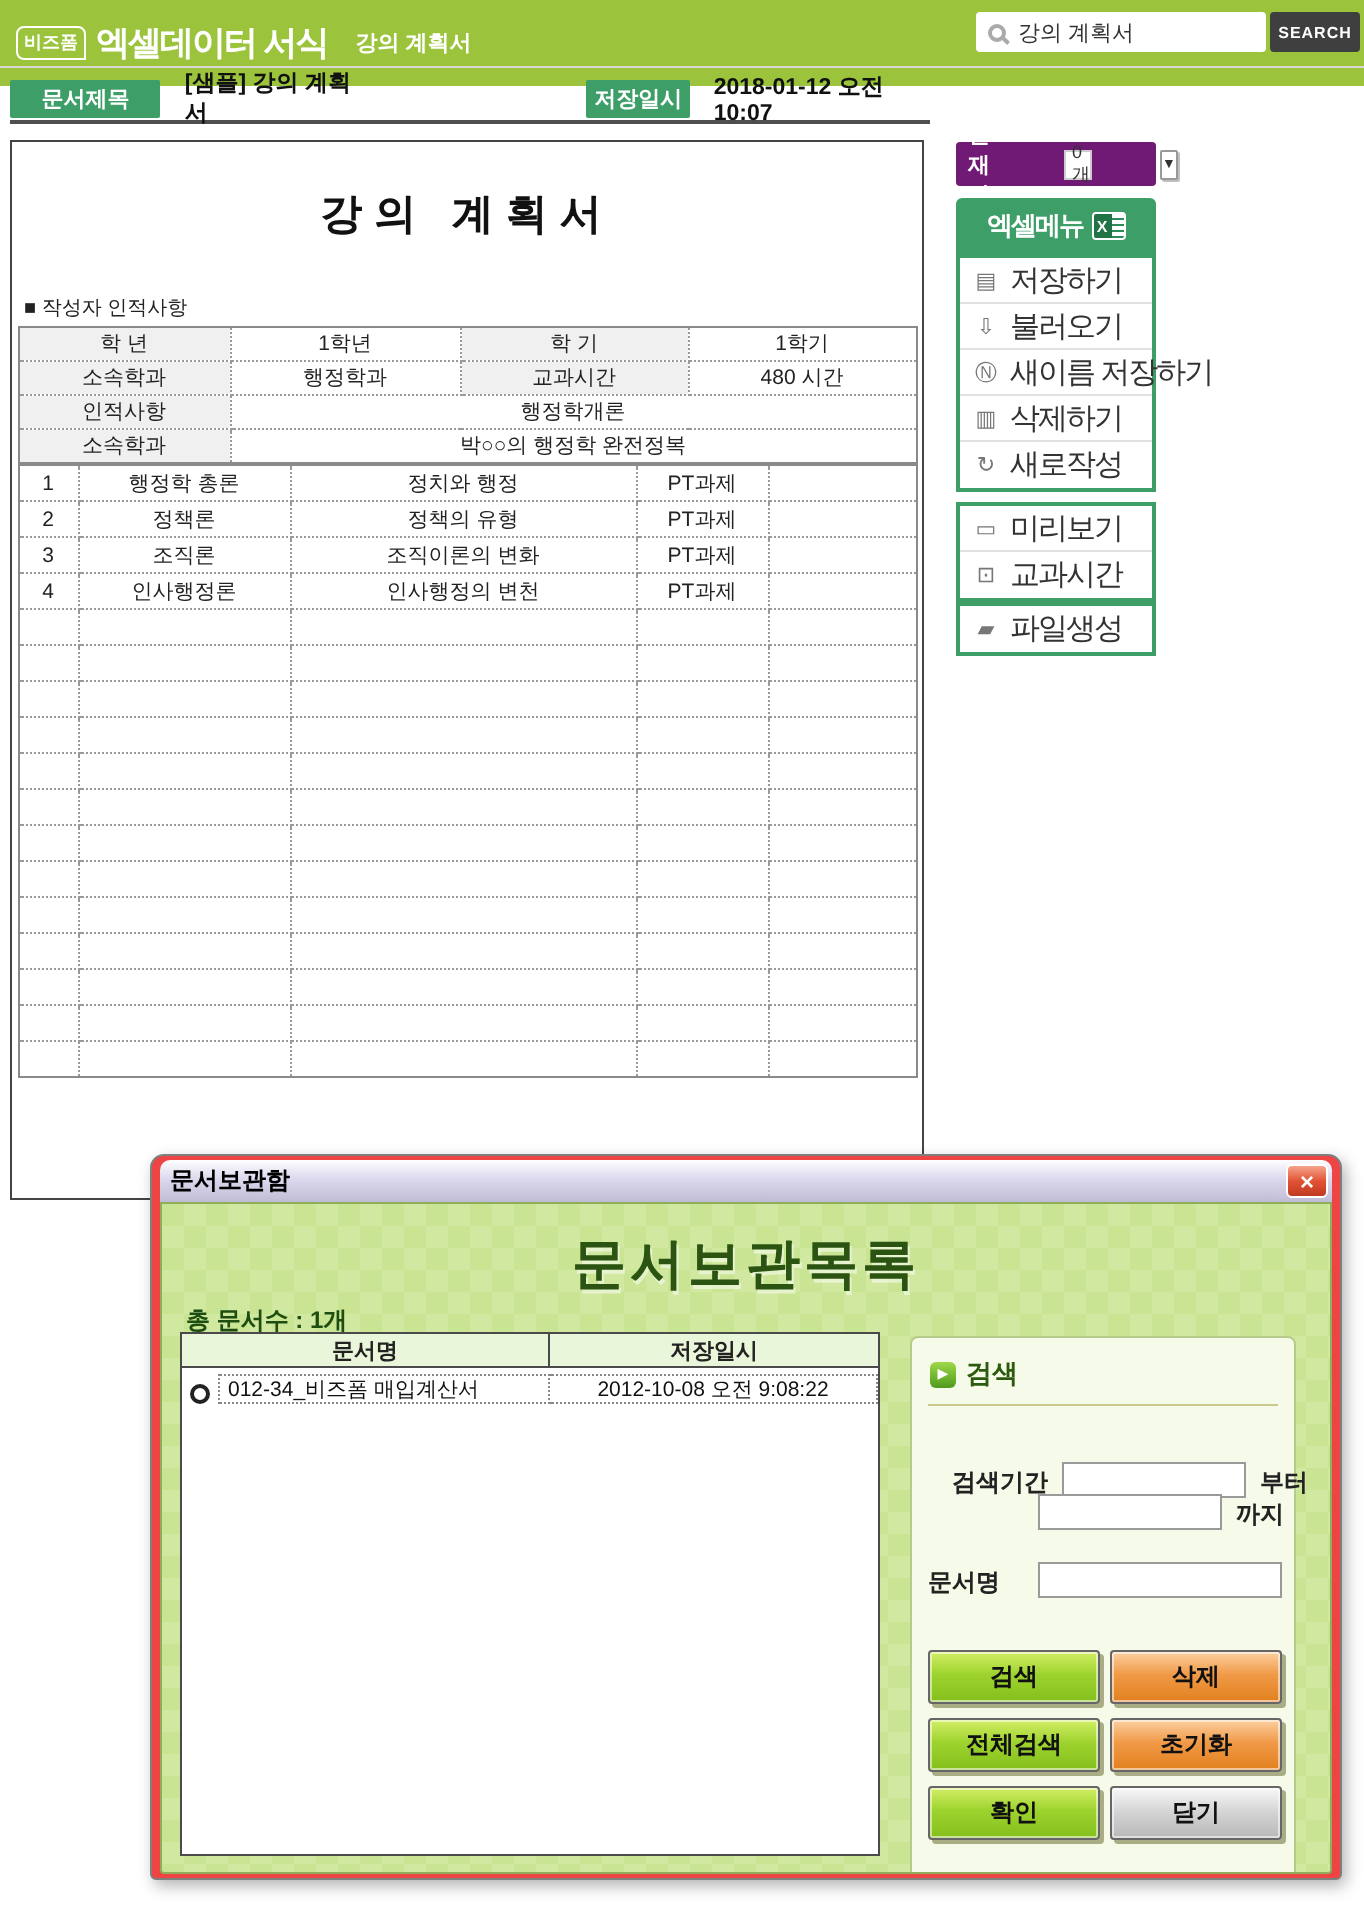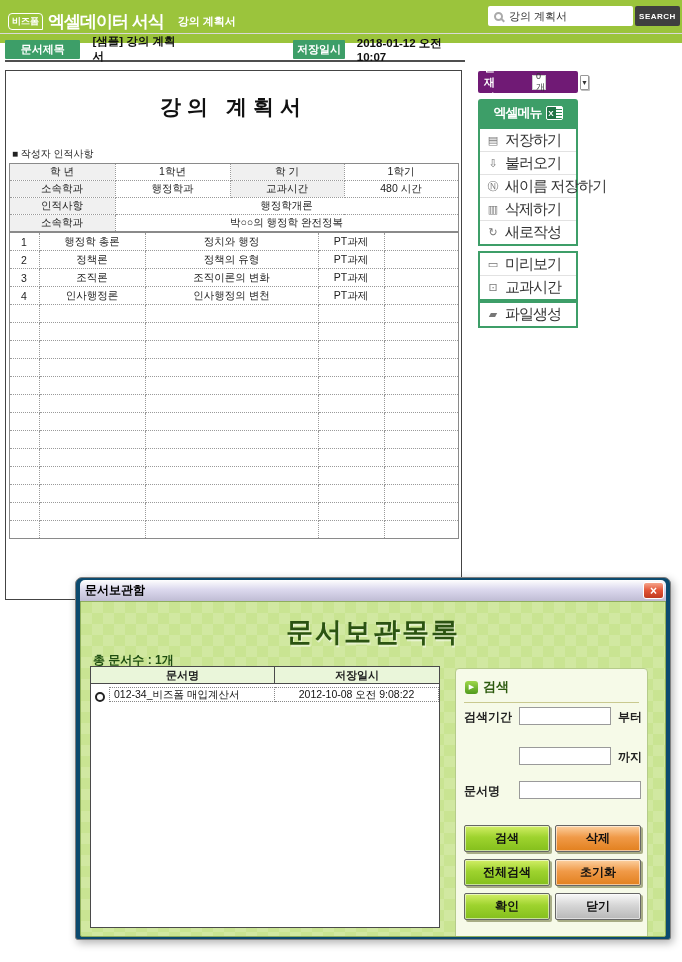--- a/index.html
+++ b/index.html
@@ -69,21 +69,21 @@
   .mgroup { position:absolute; left:478px; width:100px; background:#fff; border:2px solid #3d9e68; }
   .g1 { top:127px; } .g2 { top:251px; } .g3 { top:301px; }
   .mitem { height:23px; display:flex; align-items:center; gap:5px; padding-left:6px;
            border-bottom:1px solid #e2e2e2; cursor:pointer; }
   .mgroup .mitem:last-child { border-bottom:0; }
   .mico { width:14px; text-align:center; color:#777; font-size:11px; flex:0 0 auto; }
   .mlab { font-size:15px; font-weight:normal; color:#333; letter-spacing:-1px; white-space:nowrap; }
 
   
   .dlg { position:absolute; left:75px; top:577px; width:596px; height:363px;
-         background:#0c4a6e; border:1px solid #7f7f7f; border-radius:7px 7px 3px 3px;
+         background:#ef4444; border:1px solid #7f7f7f; border-radius:7px 7px 3px 3px;
          box-shadow:2px 3px 8px rgba(0,0,0,.3); padding:2px 4px 0 4px; }
   .dlg-tb { height:21px; border-radius:5px 5px 0 0; position:relative;
             background:linear-gradient(180deg,#fefefe,#dcd9ee 45%,#bfbcd4);
             display:flex; align-items:center; }
   .dlg-tb .dtitle { font-size:12px; font-weight:bold; color:#000; margin-left:5px; }
   .dlg-close { position:absolute; right:2px; top:2px; width:21px; height:17px; border:1px solid #fff;
                border-radius:3px; background:linear-gradient(180deg,#f5a48c,#e25335 50%,#c03a20);
                color:#fff; font-size:12px; font-weight:bold; line-height:14px; text-align:center;
                font-family:inherit; padding:0; }
   .dlg-body { position:relative; width:100%; height:336px; border:1px solid #8fae5c; border-radius:0 0 2px 2px;
@@ -113,21 +113,21 @@
             background:linear-gradient(180deg,#9fd84a,#4f9a1c); display:flex; align-items:center;
             justify-content:center; }
   .sp-hd span.t { font-size:13px; font-weight:bold; color:#2c5a0e; }
   .sp-div { margin:6px 8px 0 8px; border-top:1px solid #c9c98f; }
   .sp-row { position:absolute; left:0; width:100%; height:18px; }
   .sp-row .lab { position:absolute; left:8px; top:2px; font-size:12px; font-weight:bold; color:#222; }
   .sp-row input { position:absolute; left:63px; top:0; width:92px; height:18px; border:1px solid #9a9a9a;
                   font-size:11px; font-family:inherit; padding:0 3px; outline:none; }
   .sp-row input.wide { width:122px; }
   .sp-row .suf { position:absolute; left:162px; top:2px; font-size:12px; font-weight:bold; color:#222; }
-  .r1 { top:38px; } .r2 { top:78px; } .r3 { top:112px; }
+  .r1 { top:62px;margin-left:12px; } .r2 { top:78px; } .r3 { top:112px; }
   .sp-btn { position:absolute; width:86px; height:27px; border:1px solid #666; border-radius:2px;
             font-size:12px; font-weight:bold; color:#111; font-family:inherit;
             box-shadow:inset 0 0 0 1px rgba(255,255,255,.55), 2px 2px 0 #a8ad86; }
   .btn-green  { background:linear-gradient(180deg,#d2ee66,#9ed32e 45%,#84bf1c); }
   .btn-orange { background:linear-gradient(180deg,#fcd0a0,#f09a48 45%,#e2801e); }
   .btn-gray   { background:linear-gradient(180deg,#f8f8f8,#d6d6d6 45%,#b8b8b8); }
   .bc1 { left:8px; } .bc2 { left:99px; }
   .br1 { top:156px; } .br2 { top:190px; } .br3 { top:224px; }
 </style>
 </head>

